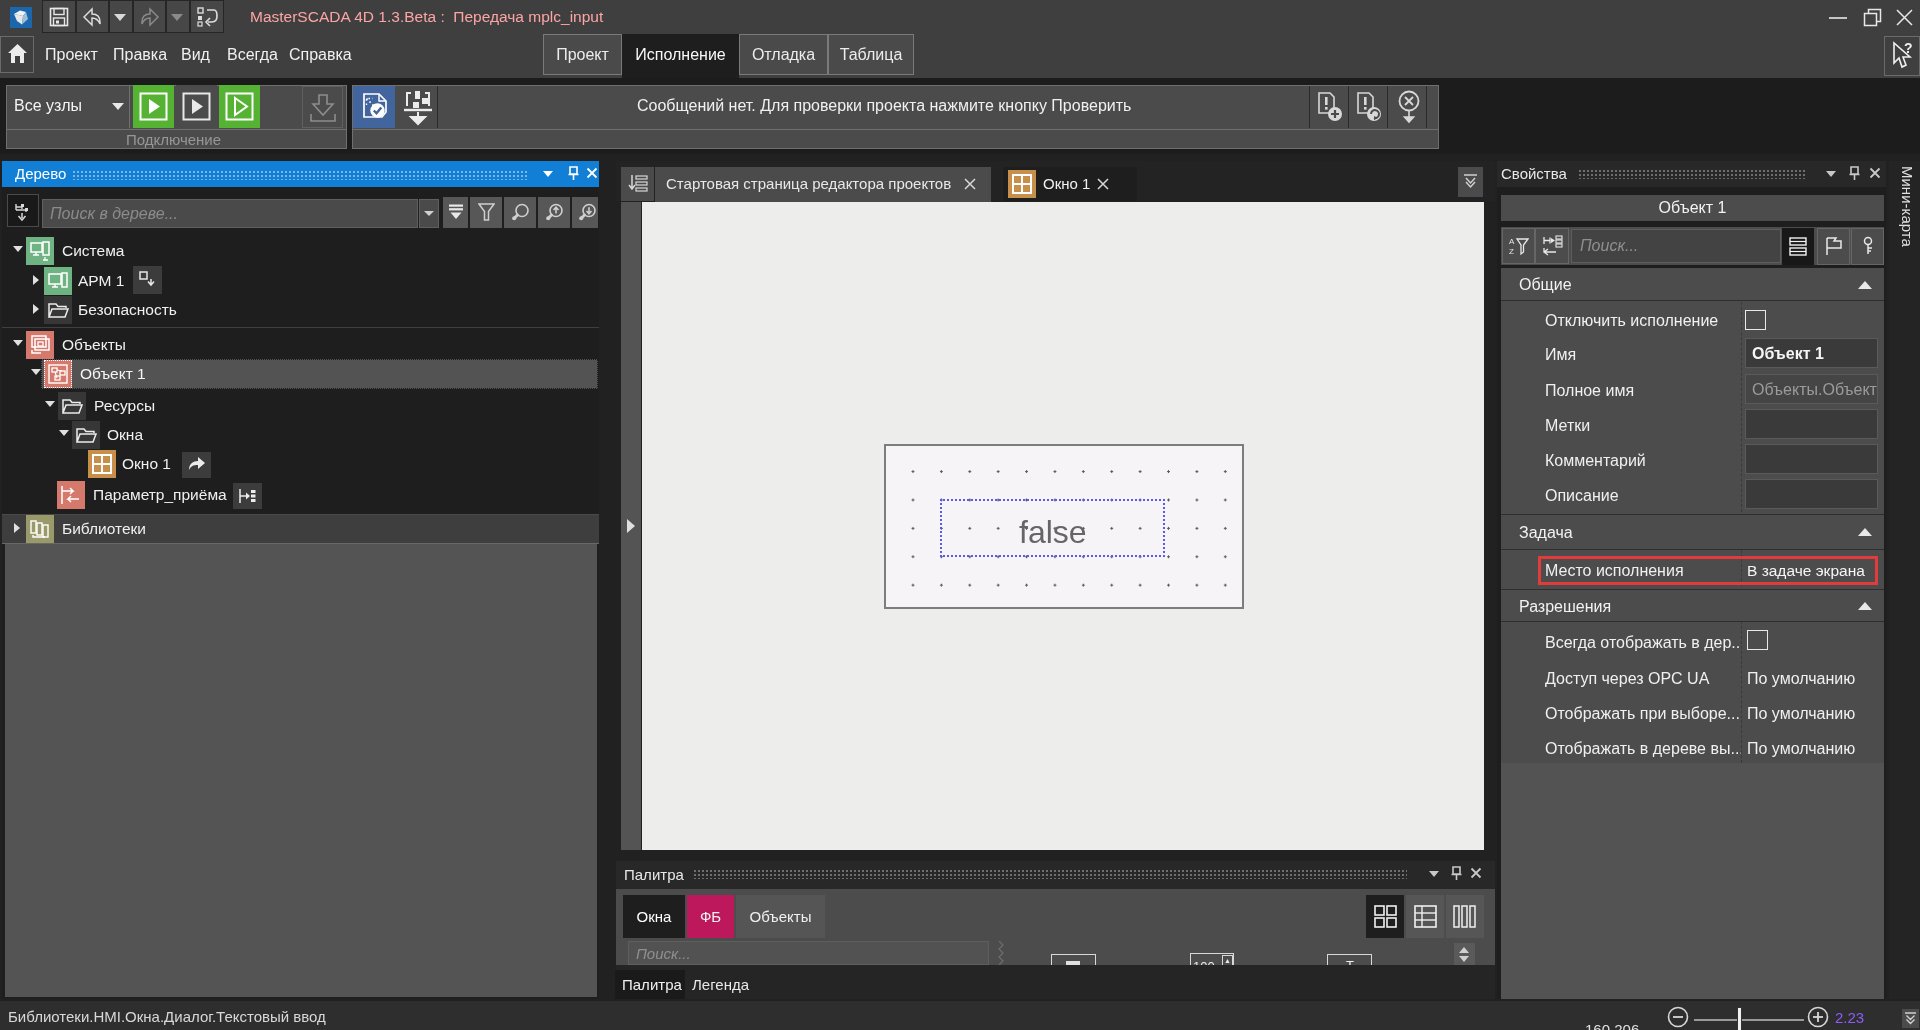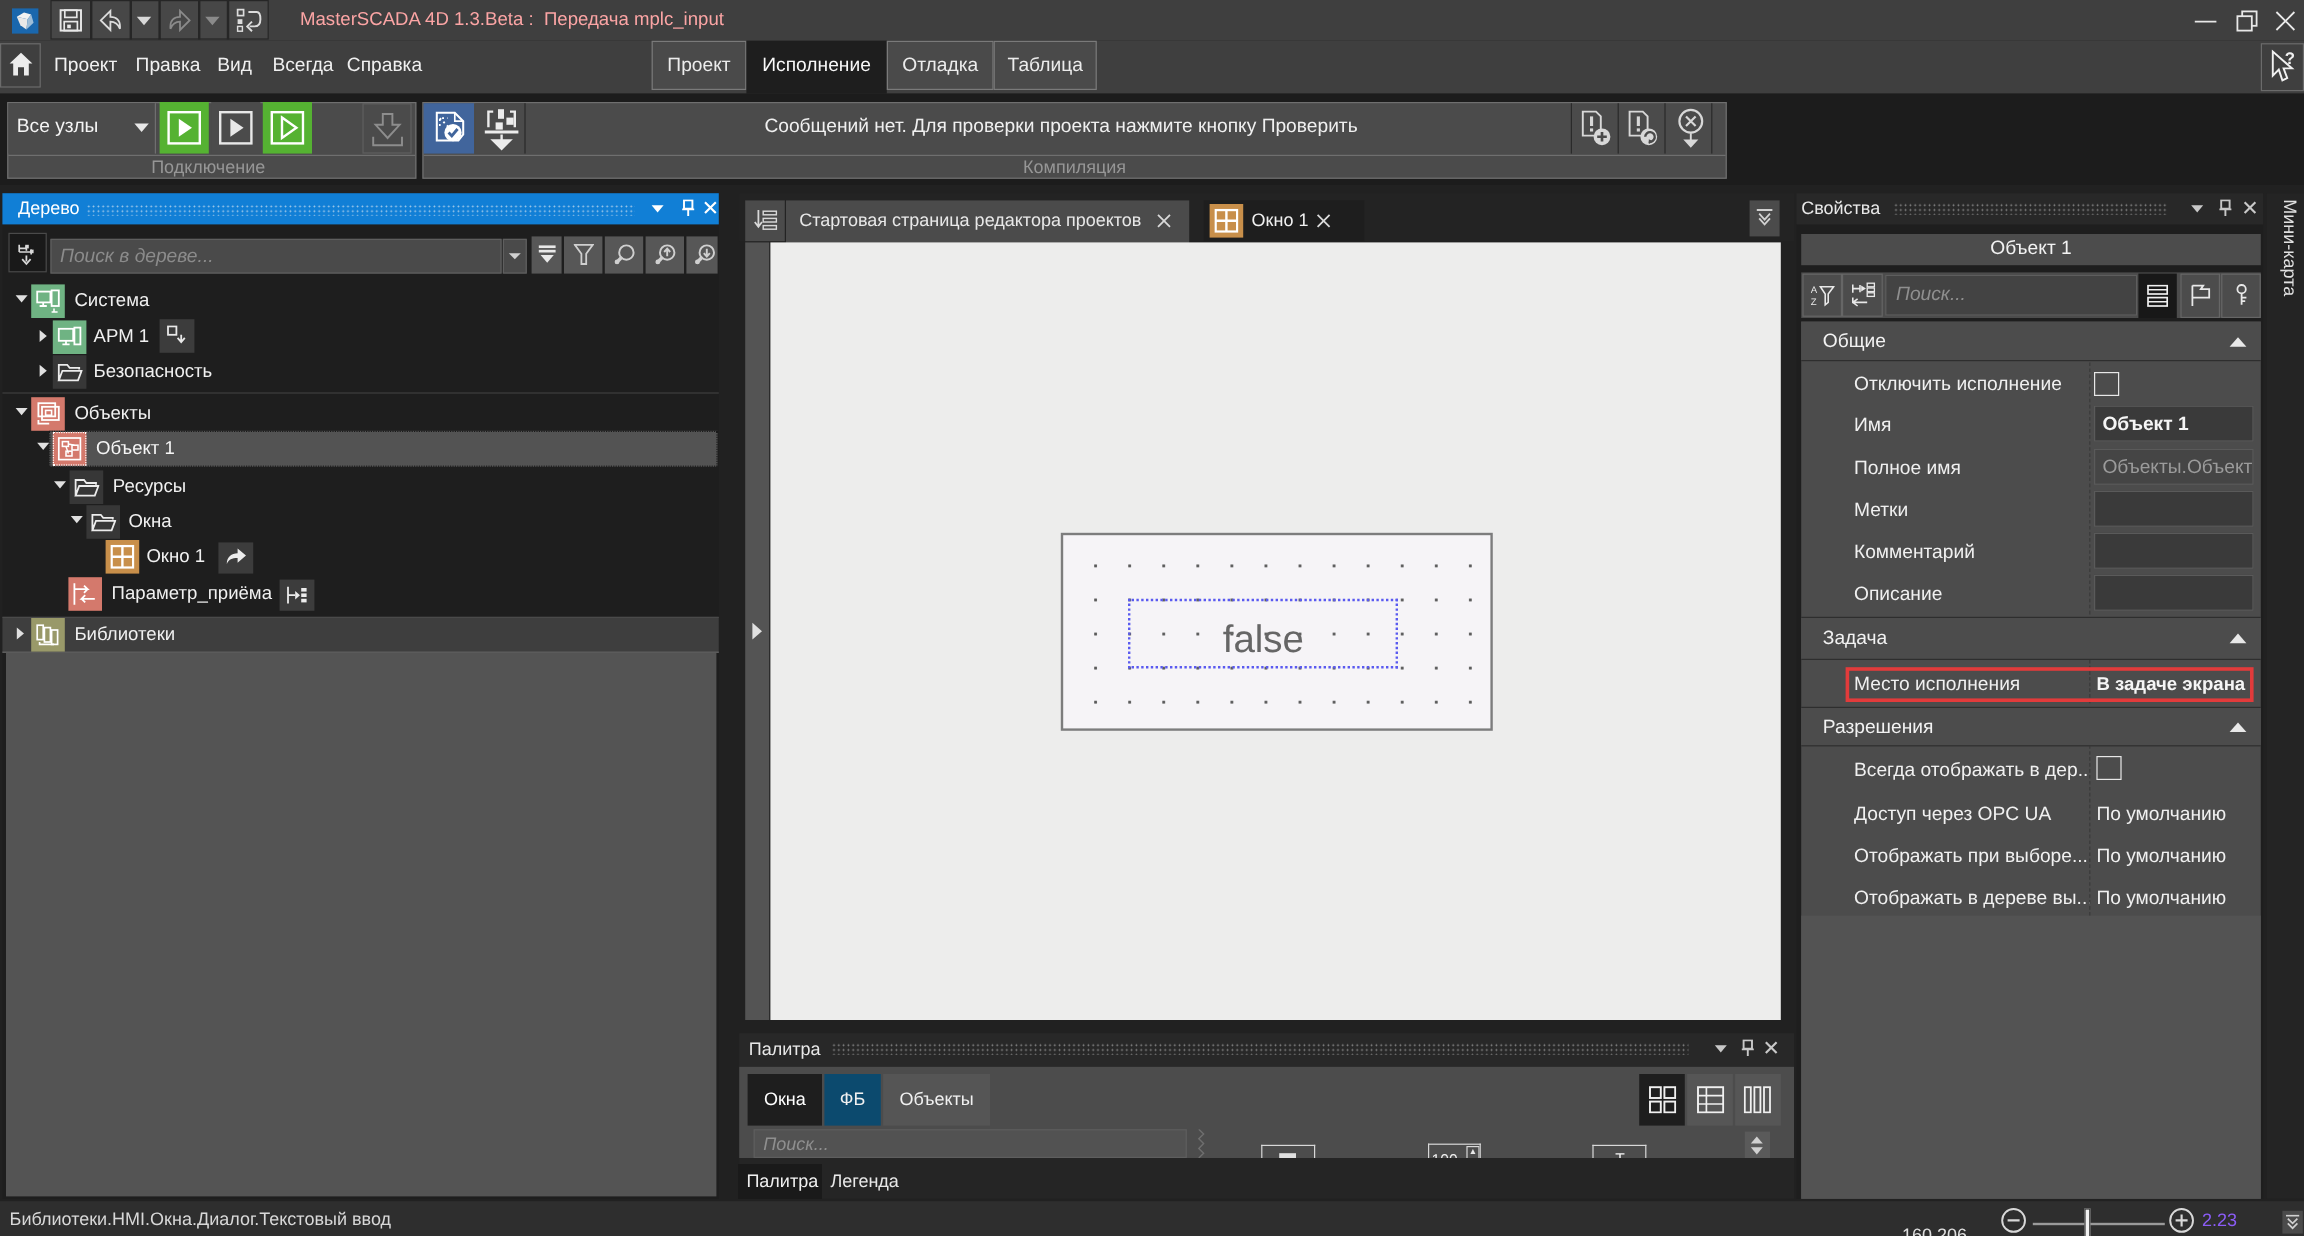--- a/index.html
+++ b/index.html
@@ -114,21 +114,20 @@
 </svg>
 
 <div class="abs" style="left:302px;top:86px;width:41px;height:42px;border:1px solid #5f5f5f;"></div>
 <svg class="abs" style="left:305px;top:90px;" width="36" height="36" viewBox="0 0 36 36">
  <path d="M14 5 L22 5 L22 14 L28 14 L18 25 L8 14 L14 14 Z" fill="none" stroke="#8d8d8d" stroke-width="1.6"></path>
  <path d="M6 24 L6 31 L30 31 L30 24" fill="none" stroke="#8d8d8d" stroke-width="1.6"></path>
 </svg>
 
 <div class="abs" style="left:352px;top:85px;width:1087px;height:64px;border:1px solid #6f6f6f;background:#4b4b4b;"></div>
 <div class="abs" style="left:353px;top:129px;width:1085px;height:1px;background:#6f6f6f;"></div>
-<div class="abs" style="left:352px;top:131px;width:1087px;height:17px;color:#969696;font-size:15px;text-align:center;">Компиляция</div>
 
 <div class="abs" style="left:353px;top:86px;width:42px;height:42px;background:#41659c;"></div>
 <svg class="abs" style="left:360px;top:92px;" width="30" height="30" viewBox="0 0 30 30">
  <path d="M4 2 L19 2 L26 9 L26 20 L22 25 L4 25 Z" fill="none" stroke="#fff" stroke-width="1.7"></path>
  <path d="M19 2 L19 9 L26 9" fill="none" stroke="#fff" stroke-width="1.4"></path>
  <path d="M6.5 6.5 L14 14" stroke="#fff" stroke-width="1.6" stroke-dasharray="1.6 2.6"></path>
  <path d="M6.5 13 L6.5 6.5 L13 6.5" fill="none" stroke="#fff" stroke-width="1.4" stroke-dasharray="1.6 2.6"></path>
  <circle cx="17.5" cy="18.5" r="7.2" fill="#fff"></circle>
  <path d="M13.8 18.5 L16.5 21.3 L21.3 15.5" fill="none" stroke="#41659c" stroke-width="2.4"></path>
 </svg>
@@ -389,21 +388,21 @@
 <div class="abs" style="left:1429px;top:871px;width:0;height:0;border-left:5.5px solid transparent;border-right:5.5px solid transparent;border-top:6px solid #c8c8c8;"></div>
 <svg class="abs" style="left:1450px;top:866px;" width="13" height="15" viewBox="0 0 13 15">
  <path d="M3 1 L10 1 L10 8 L3 8 Z M1.5 8.5 L11.5 8.5 M6.5 8.5 L6.5 14" stroke="#c8c8c8" stroke-width="1.6" fill="none"></path>
 </svg>
 <svg class="abs" style="left:1470px;top:867px;" width="12" height="12" viewBox="0 0 12 12">
  <path d="M1.5 1.5 L10.5 10.5 M10.5 1.5 L1.5 10.5" stroke="#c8c8c8" stroke-width="1.8"></path>
 </svg>
 
 <div class="abs" style="left:616px;top:889px;width:879px;height:76px;background:#4c4c4c;"></div>
 <div class="abs" style="left:623px;top:895px;width:62px;height:43px;background:#1e1e1e;color:#fff;font-size:15px;text-align:center;line-height:43px;">Окна</div>
-<div class="abs" style="left:687px;top:895px;width:47px;height:43px;background:#0c4a6e;color:#f0f0f0;font-size:15px;text-align:center;line-height:43px;">ФБ</div>
+<div class="abs" style="left:687px;top:895px;width:47px;height:43px;background:#be185d;color:#f0f0f0;font-size:15px;text-align:center;line-height:43px;">ФБ</div>
 <div class="abs" style="left:736px;top:895px;width:89px;height:43px;background:#555555;color:#f0f0f0;font-size:15px;text-align:center;line-height:43px;">Объекты</div>
 
 <div class="abs" style="left:1366px;top:895px;width:38px;height:43px;background:#1e1e1e;"></div>
 <svg class="abs" style="left:1374px;top:905px;" width="23" height="23" viewBox="0 0 23 23">
  <rect x="1" y="1" width="9" height="9" fill="none" stroke="#f0f0f0" stroke-width="1.6"></rect>
  <rect x="13" y="1" width="9" height="9" fill="none" stroke="#f0f0f0" stroke-width="1.6"></rect>
  <rect x="1" y="13" width="9" height="9" fill="none" stroke="#f0f0f0" stroke-width="1.6"></rect>
  <rect x="13" y="13" width="9" height="9" fill="none" stroke="#f0f0f0" stroke-width="1.6"></rect>
 </svg>
 <div class="abs" style="left:1406px;top:895px;width:38px;height:43px;background:#565656;"></div>
@@ -521,21 +520,21 @@
 <div class="abs" style="left:1745px;top:409px;width:133px;height:30px;background:#3a3a3a;border:1px solid #5a5a5a;"></div>
 <div class="abs" style="left:1545px;top:452px;font-size:16px;color:#f0f0f0;">Комментарий</div>
 <div class="abs" style="left:1745px;top:444px;width:133px;height:30px;background:#3a3a3a;border:1px solid #5a5a5a;"></div>
 <div class="abs" style="left:1545px;top:487px;font-size:16px;color:#f0f0f0;">Описание</div>
 <div class="abs" style="left:1745px;top:479px;width:133px;height:30px;background:#3a3a3a;border:1px solid #5a5a5a;"></div>
 
 <div class="abs" style="left:1501px;top:514px;width:383px;height:36px;background:#4c4c4c;border-top:1px solid #2e2e2e;border-bottom:1px solid #2e2e2e;"></div>
 <div class="abs" style="left:1519px;top:524px;font-size:16px;color:#f2f2f2;">Задача</div>
 <div class="abs" style="left:1858px;top:528px;width:0;height:0;border-left:7px solid transparent;border-right:7px solid transparent;border-bottom:8px solid #e8e8e8;"></div>
 <div class="abs" style="left:1545px;top:562px;font-size:16px;color:#f0f0f0;">Место исполнения</div>
-<div class="abs" style="left:1747px;top:562px;font-size:15.5px;font-weight:bold;color:#f5f5f5;">В задаче экрана</div>
+<div class="abs" style="left:1747px;top:562px;font-size:15.5px;font-weight:normal;color:#f5f5f5;">В задаче экрана</div>
 <div class="abs" style="left:1538px;top:556px;width:340px;height:29px;border:3px solid #e23b3b;"></div>
 
 <div class="abs" style="left:1501px;top:589px;width:383px;height:33px;background:#4c4c4c;border-top:1px solid #2e2e2e;border-bottom:1px solid #2e2e2e;"></div>
 <div class="abs" style="left:1519px;top:598px;font-size:16px;color:#f2f2f2;">Разрешения</div>
 <div class="abs" style="left:1858px;top:602px;width:0;height:0;border-left:7px solid transparent;border-right:7px solid transparent;border-bottom:8px solid #e8e8e8;"></div>
 <div class="abs" style="left:1545px;top:634px;font-size:16px;color:#f0f0f0;width:196px;overflow:hidden;white-space:nowrap;">Всегда отображать в дер...</div>
 <div class="abs" style="left:1747px;top:630px;width:21px;height:20px;border:1px solid #e8e8e8;background:#4c4c4c;"></div>
 <div class="abs" style="left:1545px;top:670px;font-size:16px;color:#f0f0f0;">Доступ через OPC UA</div>
 <div class="abs" style="left:1747px;top:670px;font-size:16px;color:#f0f0f0;">По умолчанию</div>
 <div class="abs" style="left:1545px;top:705px;font-size:16px;color:#f0f0f0;width:196px;overflow:hidden;white-space:nowrap;">Отображать при выборе...</div>

